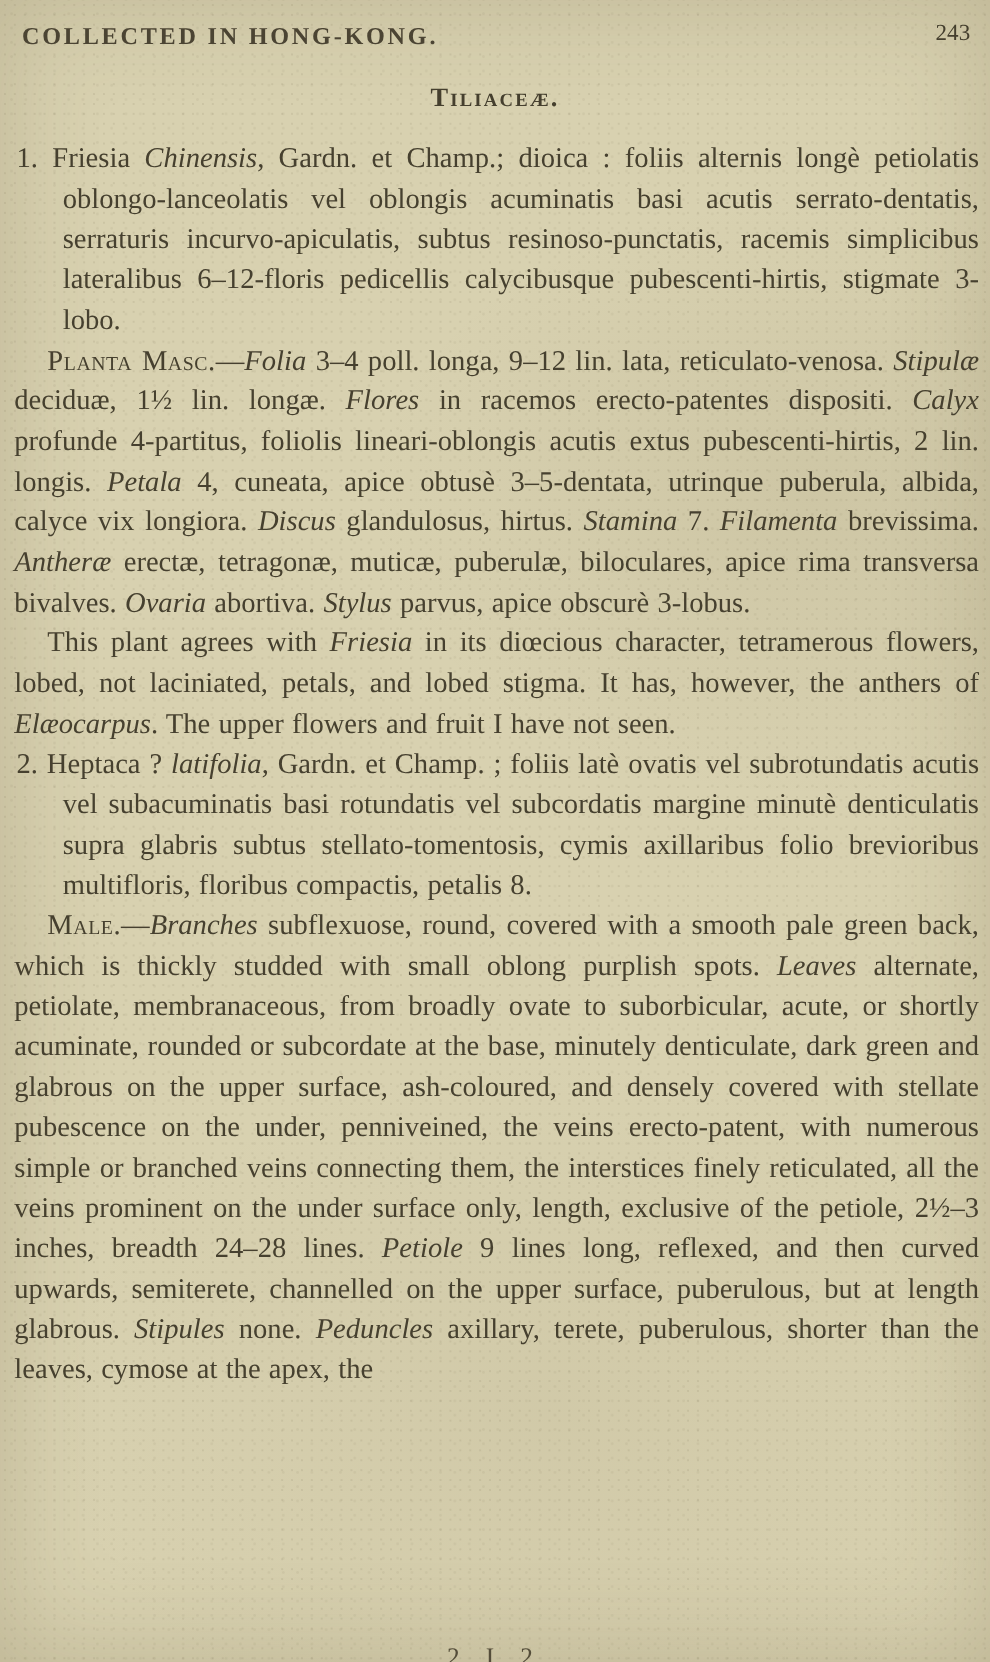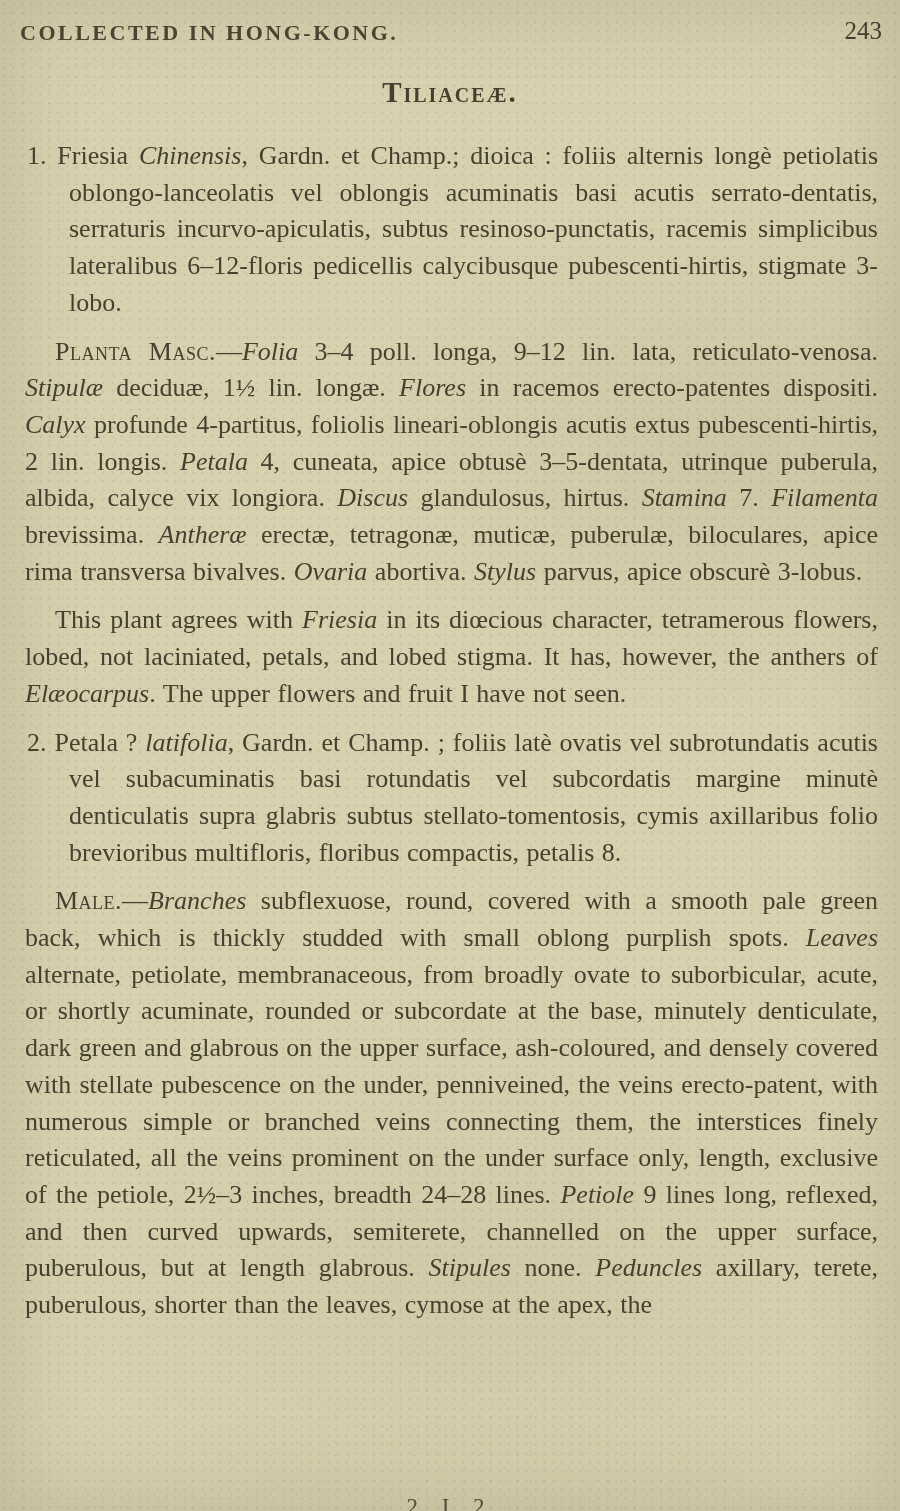--- a/index.html
+++ b/index.html
@@ -40,48 +40,48 @@
     text-align: left;
     font-size: 22px;
     font-weight: 700;
     letter-spacing: 2.5px;
     color: #4b4433;
   }
   .page-num {
     position: absolute;
     right: 18px;
     top: -3px;
-    font-size: 25px;
+    font-size: 21px;
     color: #443e2d;
   }
 
   
   .section-title {
     position: absolute;
     top: 76px;
     left: 0;
     width: 100%;
     margin: 0;
     text-align: center;
-    font-size: 29px;
+    font-size: 24px;
     font-weight: 600;
     font-variant: small-caps;
     letter-spacing: 2px;
     color: #453f2e;
   }
 
   
   .text-block {
     position: absolute;
     top: 126px;
     left: 13px;
     width: 877px;
   }
   p.para {
-    margin: 12px;
+    margin: 0;
     text-align: justify;
     font-size: 26px;
     line-height: 36.7px;
     color: #46402f;
     word-spacing: 1px;
   }
   .p-numbered { padding-left: 44px; text-indent: -42px; }
   .p-hab      { text-indent: 0; }
   .p-indent   { text-indent: 30px; }
   .num { display: inline; }
@@ -110,19 +110,19 @@
     <span class="rh-text">COLLECTED IN HONG-KONG.</span>
     <span class="page-num">243</span>
   </header>
 
   <h1 class="section-title">Tiliaceæ.</h1>
 
   <main class="text-block">
       <p class="para p-numbered"><span class="num">1. </span><span>Friesia </span><span class="it">Chinensis</span><span>, Gardn. et Champ.; dioica : foliis alternis longè petiolatis oblongo-lanceolatis vel oblongis acuminatis basi acutis serrato-dentatis, serraturis incurvo-apiculatis, subtus resinoso-punctatis, racemis simplicibus lateralibus 6–12-floris pedicellis calycibusque pubescenti-hirtis, stigmate 3-lobo.</span></p>
       <p class="para p-indent"><span class="sc">Planta Masc.</span><span>—</span><span class="it">Folia</span><span> 3–4 poll. longa, 9–12 lin. lata, reticulato-venosa. </span><span class="it">Stipulæ</span><span> deciduæ, 1½ lin. longæ. </span><span class="it">Flores</span><span> in racemos erecto-patentes dispositi. </span><span class="it">Calyx</span><span> profunde 4-partitus, foliolis lineari-oblongis acutis extus pubescenti-hirtis, 2 lin. longis. </span><span class="it">Petala</span><span> 4, cuneata, apice obtusè 3–5-dentata, utrinque puberula, albida, calyce vix longiora. </span><span class="it">Discus</span><span> glandulosus, hirtus. </span><span class="it">Stamina</span><span> 7. </span><span class="it">Filamenta</span><span> brevissima. </span><span class="it">Antheræ</span><span> erectæ, tetragonæ, muticæ, puberulæ, biloculares, apice rima transversa bivalves. </span><span class="it">Ovaria</span><span> abortiva. </span><span class="it">Stylus</span><span> parvus, apice obscurè 3-lobus.</span></p>
       <p class="para p-indent"><span>This plant agrees with </span><span class="it">Friesia</span><span> in its diœcious character, tetramerous flowers, lobed, not laciniated, petals, and lobed stigma.  It has, however, the anthers of </span><span class="it">Elæocarpus</span><span>.  The upper flowers and fruit I have not seen.</span></p>
-      <p class="para p-numbered"><span class="num">2. </span><span>Petala ? </span><span class="it">latifolia</span><span>, Gardn. et Champ. ; foliis latè ovatis vel subrotundatis acutis vel subacuminatis basi rotundatis vel subcordatis margine minutè denticulatis supra glabris subtus stellato-tomentosis, cymis axillaribus folio brevioribus multifloris, floribus compactis, petalis 8.</span></p>
+      <p class="para p-numbered"><span class="num">2. </span><span>Heptaca ? </span><span class="it">latifolia</span><span>, Gardn. et Champ. ; foliis latè ovatis vel subrotundatis acutis vel subacuminatis basi rotundatis vel subcordatis margine minutè denticulatis supra glabris subtus stellato-tomentosis, cymis axillaribus folio brevioribus multifloris, floribus compactis, petalis 8.</span></p>
       <p class="para p-indent"><span class="sc">Male.</span><span>—</span><span class="it">Branches</span><span> subflexuose, round, covered with a smooth pale green back, which is thickly studded with small oblong purplish spots. </span><span class="it">Leaves</span><span> alternate, petiolate, membranaceous, from broadly ovate to suborbicular, acute, or shortly acuminate, rounded or subcordate at the base, minutely denticulate, dark green and glabrous on the upper surface, ash-coloured, and densely covered with stellate pubescence on the under, penniveined, the veins erecto-patent, with numerous simple or branched veins connecting them, the interstices finely reticulated, all the veins prominent on the under surface only, length, exclusive of the petiole, 2½–3 inches, breadth 24–28 lines. </span><span class="it">Petiole</span><span> 9 lines long, reflexed, and then curved upwards, semiterete, channelled on the upper surface, puberulous, but at length glabrous. </span><span class="it">Stipules</span><span> none. </span><span class="it">Peduncles</span><span> axillary, terete, puberulous, shorter than the leaves, cymose at the apex, the</span></p>
     </main>
 
   <div class="signature">2 I 2</div>
 
 </div>
 
 </body></html>

